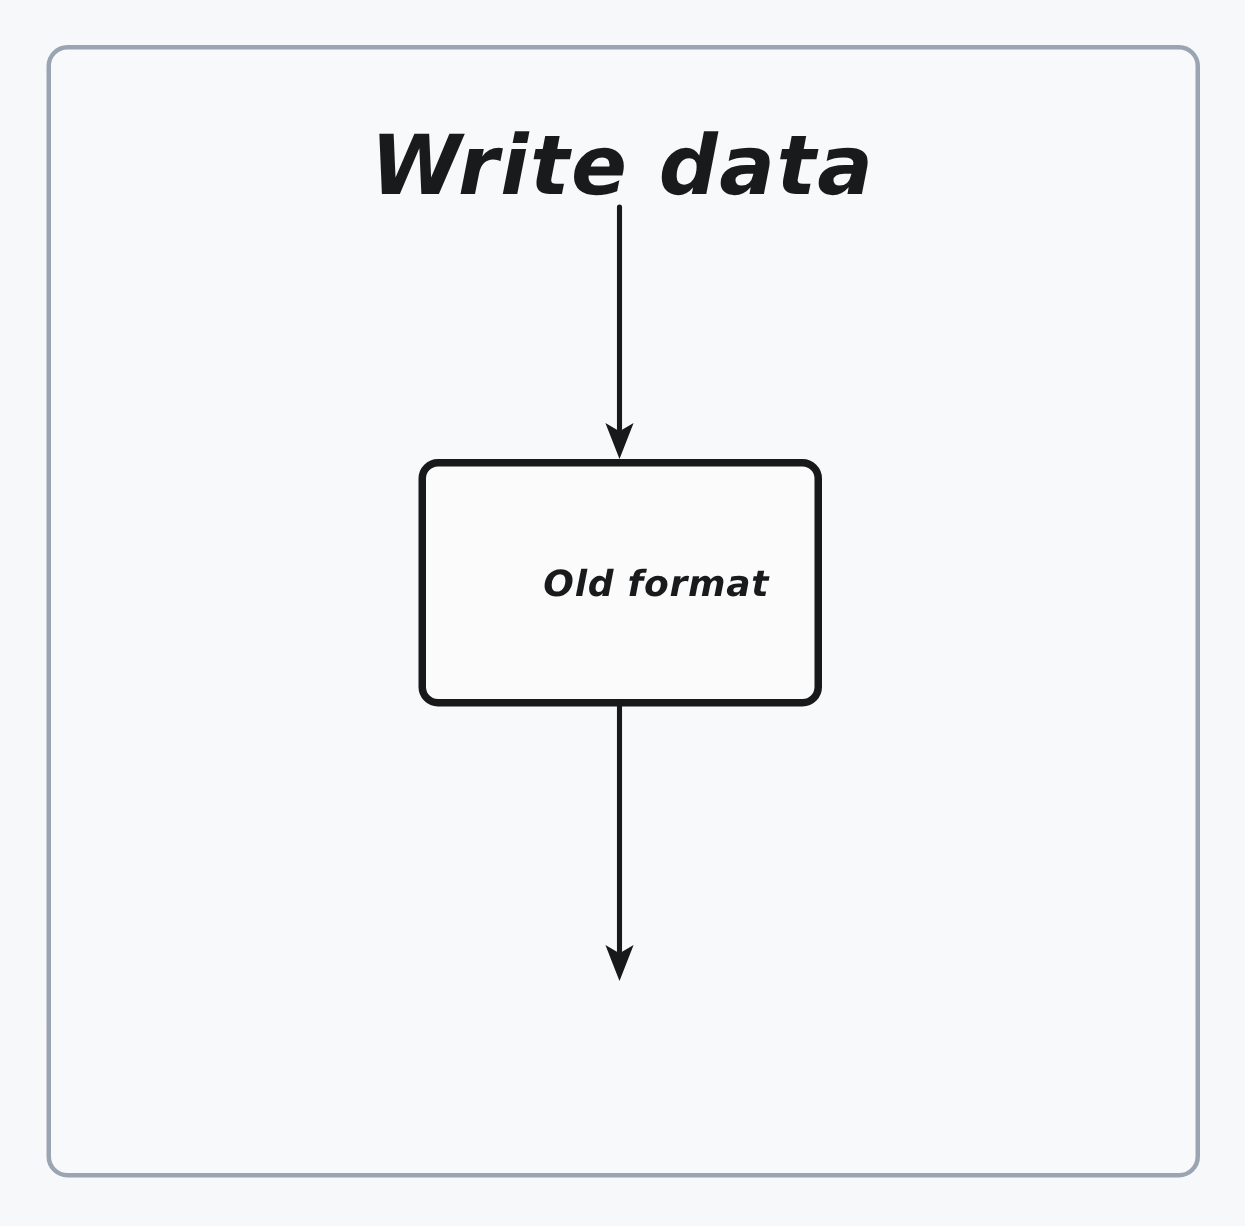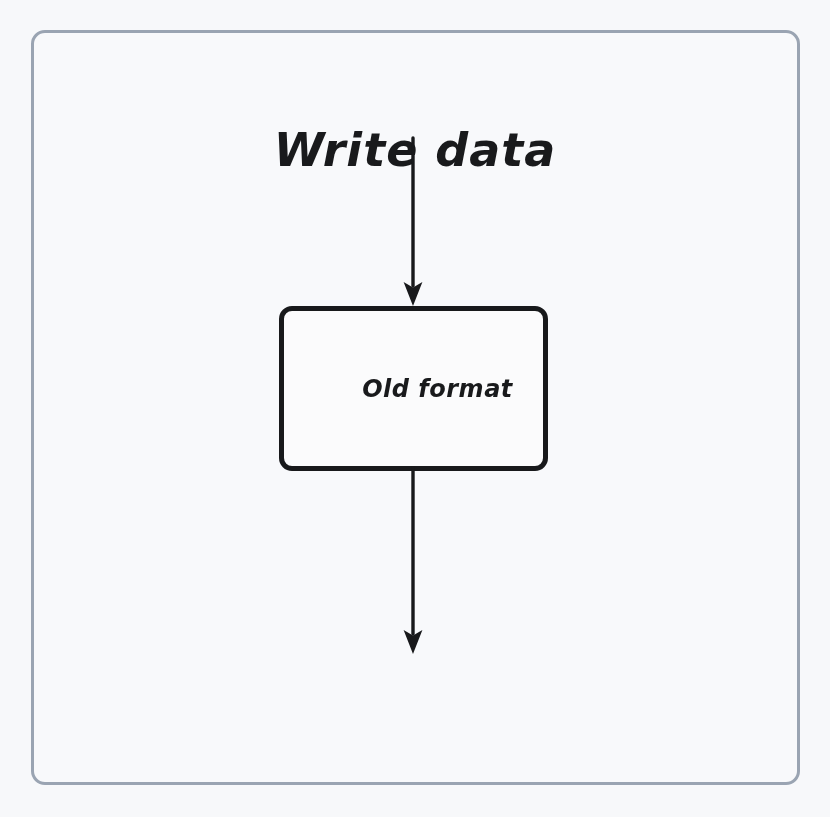--- a/index.html
+++ b/index.html
@@ -29,26 +29,25 @@
     background: #f8f9fb;
   }
 
   
   .label-big {
     position: absolute;
     text-align: center;
     color: #191a1c;
     font-family: "DejaVu Sans", sans-serif;
     font-weight: 700;
-    font-size: 46px;
+    font-size: 55px;
     line-height: 48px;
     letter-spacing: 1px;
     font-style: italic;
     white-space: nowrap;
-    margin-top: 40px;
   }
   #label-write {
     left: 0;
     top: 86px;
     width: 830px;
   }
   #label-read {
     left: 0;
     top: 666px;
     width: 830px;

